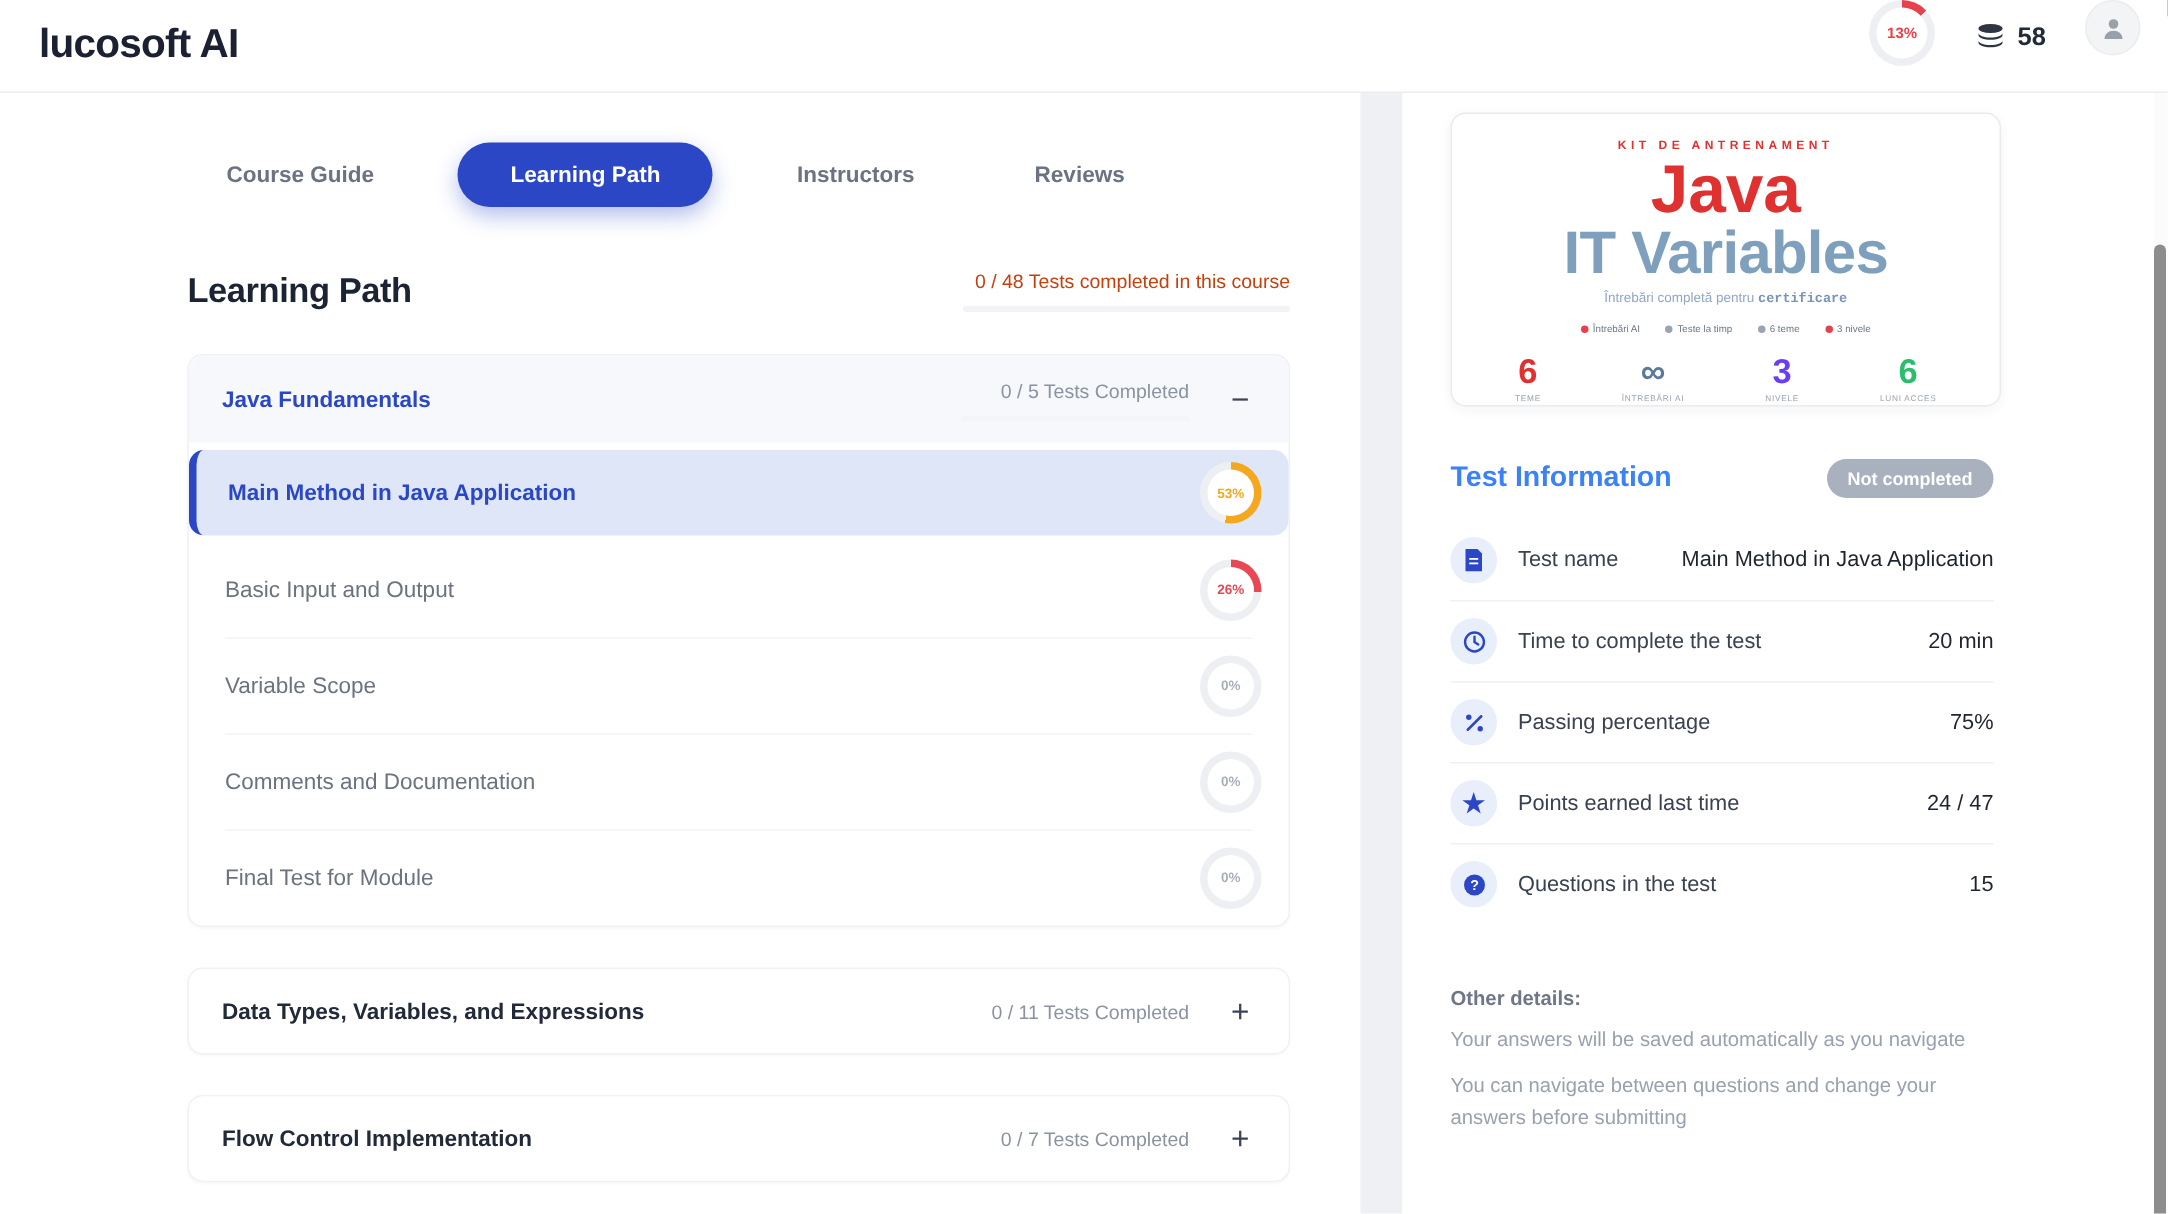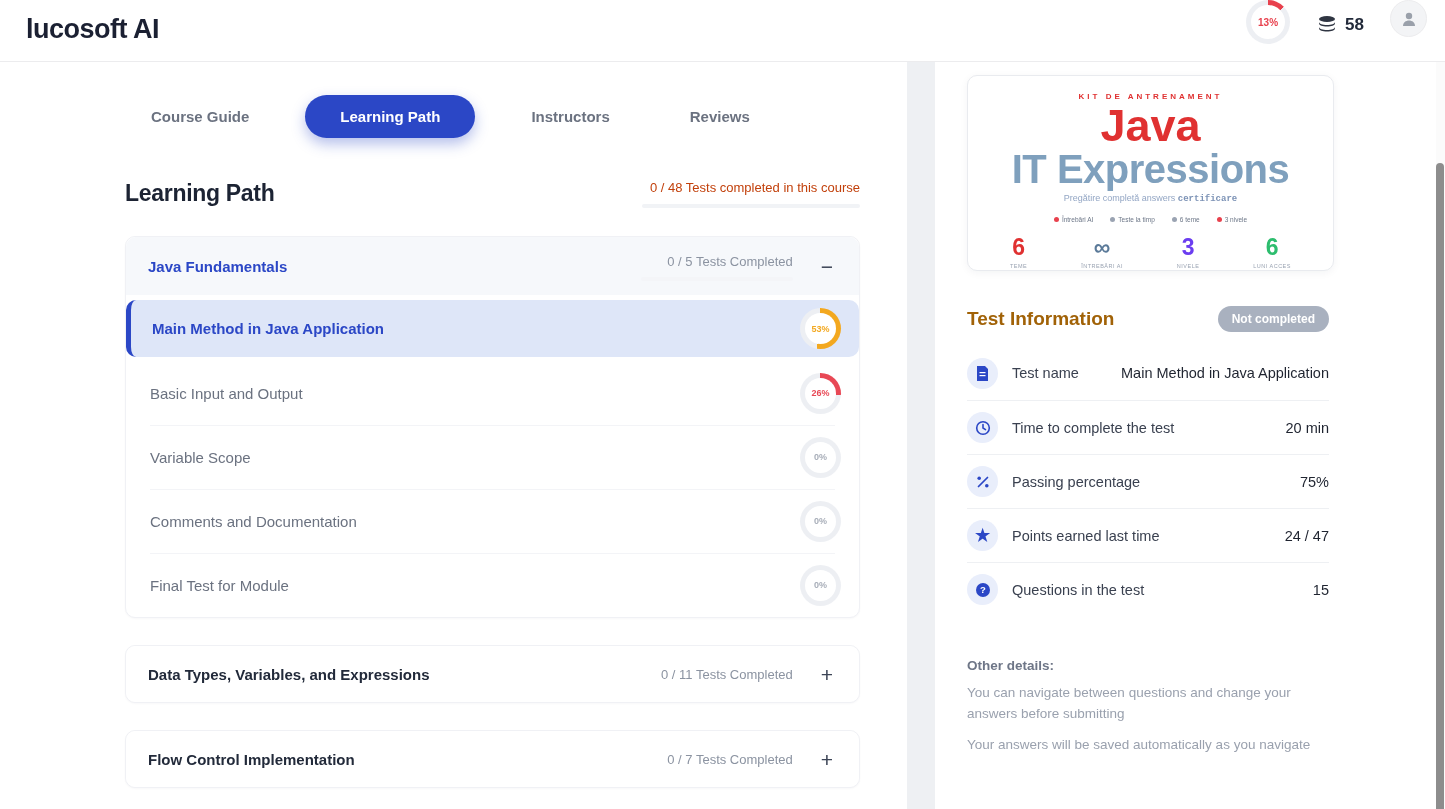--- a/index.html
+++ b/index.html
@@ -95,21 +95,21 @@
   .promo-features { display:flex; justify-content:center; gap:17px; margin-top:12px; }
   .promo-feature { font-size:6.5px; color:#6c7687; display:flex; align-items:center; gap:3px; }
   .pf-dot { width:5px; height:5px; border-radius:50%; display:inline-block; }
   .promo-stats { display:flex; justify-content:space-between; padding:0 42px; margin-top:13px; }
   .promo-stat { text-align:center; }
   .promo-stat-value { font-size:23px; font-weight:800; line-height:1; }
   .promo-stat-label { font-size:5.5px; color:#9aa3b2; letter-spacing:0.5px; margin-top:4px; }
 
   .ti-head { display:flex; align-items:center; justify-content:space-between;
              margin-top:35px; width:362px; }
-  .ti-title { font-size:19px; font-weight:800; color:#a16207; }
+  .ti-title { font-size:19px; font-weight:800; color:#3b82f6; }
   .status-badge { background:#a9b1bf; color:#fff; font-size:12px; font-weight:600;
                   padding:6px 14px; border-radius:13px; }
 
   .info-rows { width:362px; margin-top:14px; }
   .info-row { display:flex; align-items:center; height:54px; }
   .info-row + .info-row { border-top:1px solid #eef0f3; }
   .info-icon { width:31px; height:31px; border-radius:50%; background:#e9eefb; display:flex;
                align-items:center; justify-content:center; margin-right:14px; flex:none;
                color:#2b47c6; font-weight:700; font-size:14px; }
   .info-label { font-size:14.5px; color:#3a4150; white-space:nowrap; }
@@ -245,22 +245,22 @@
 </div>
 
 <div class="divider-band"></div>
 
 <div class="side">
   <div class="side-inner">
 
     <div class="promo-card">
       <div class="promo-kit">KIT DE ANTRENAMENT</div>
       <div class="promo-java">Java</div>
-      <div class="promo-it">IT Expressions</div>
-      <div class="promo-tagline"><span>Pregătire completă answers </span><b>certificare</b></div>
+      <div class="promo-it">IT Variables</div>
+      <div class="promo-tagline"><span>Întrebări completă pentru </span><b>certificare</b></div>
       <div class="promo-features">
         <span class="promo-feature">
           <span class="pf-dot" style="background: rgb(232, 65, 77);"></span>
           <span>Întrebări AI</span>
           </span>
         <span class="promo-feature">
           <span class="pf-dot" style="background: rgb(154, 163, 178);"></span>
           <span>Teste la timp</span>
           </span>
         <span class="promo-feature">
@@ -348,22 +348,22 @@
             </svg>
         </span>
         <span class="info-label">Questions in the test</span>
         <span class="info-value">15</span>
       </div>
 
     </div>
 
     <div class="other">
       <div class="other-title">Other details:</div>
+      <div class="other-note">Your answers will be saved automatically as you navigate</div>
       <div class="other-note">You can navigate between questions and change your answers before submitting</div>
-      <div class="other-note">Your answers will be saved automatically as you navigate</div>
     </div>
 
   </div>
 </div>
 
 <div class="scrollbar-track"></div>
 <div class="scrollbar-thumb"></div>
 <div class="cursor-artifact"></div>
 
 </body></html>

